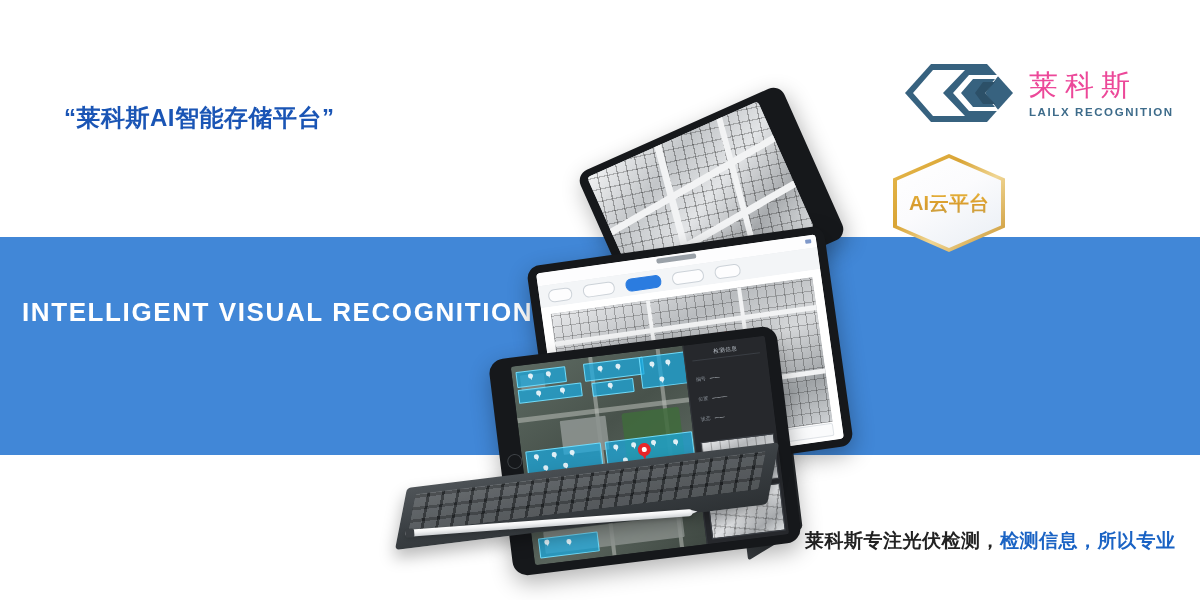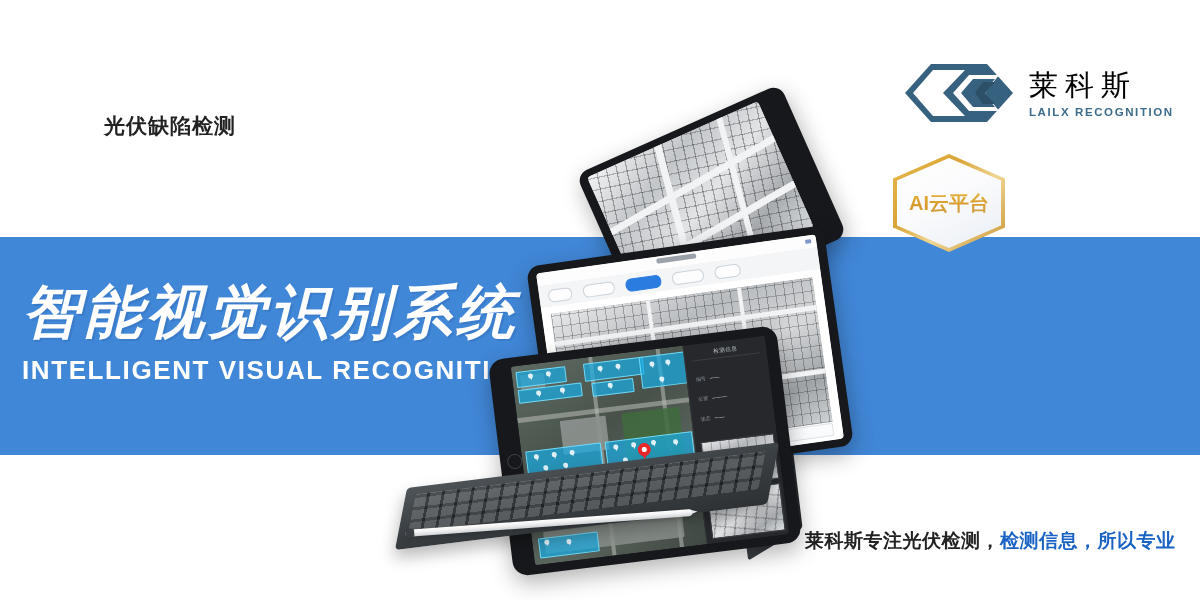--- a/index.html
+++ b/index.html
@@ -48,21 +48,21 @@
   }
   .tagline .t-dark{color:#222222;}
   .tagline .t-blue{color:#1a63c4;}
 
   
   .brand{position:absolute;left:903px;top:62px;display:flex;align-items:center;gap:14px;}
   .brand-mark{width:112px;height:62px;position:relative;}
   .brand-text{display:flex;flex-direction:column;align-items:flex-start;padding-top:2px;}
   .brand-cn{
     font-family:"Liberation Serif","DejaVu Serif",serif;
-    font-size:29px;color:#000000;letter-spacing:7px;line-height:1.05;
+    font-size:29px;color:#ec4899;letter-spacing:7px;line-height:1.05;
     white-space:nowrap;
   }
   .brand-en{
     font-size:11.5px;font-weight:bold;color:#3d6b8a;letter-spacing:1.6px;
     margin-top:6px;white-space:nowrap;
   }
 
   
   .ai-badge{
     position:absolute;left:893px;top:154px;width:112px;height:98px;text-decoration:underline;
@@ -225,21 +225,21 @@
   }
 </style>
 </head>
 <body>
 
 <div id="banner">
 
   <div class="blue-band"></div>
 
   <div class="headline-block">
-    <div class="headline-2">光伏缺陷检测</div>
+    <div class="headline-1">“莱科斯AI智能存储平台”</div>
   </div>
 
   <div class="brand">
     <div class="brand-mark">
       <svg width="112" height="62" viewBox="0 0 112 62" aria-hidden="true">
         <polygon points="28,2 84,2 110,31 84,60 28,60 2,31" fill="#37627f"></polygon>
         <polygon points="30,8 62,8 40,31 62,54 30,54 10,31" fill="#ffffff"></polygon>
         <polygon points="66,13 96,13 82,31 96,49 66,49 50,31" fill="#ffffff"></polygon>
         <polygon points="70,17 92,17 80,31 92,45 70,45 58,31" fill="#37627f"></polygon>
         <polygon points="80,20 92,20 82,31 92,42 80,42 72,31" fill="#2c5068"></polygon>
@@ -251,21 +251,20 @@
     </div>
   </div>
 
   <div class="ai-badge">
     <div class="ai-hex-outer"></div>
     <div class="ai-hex-inner"></div>
     <div class="ai-label">AI云平台</div>
   </div>
 
   <div class="title-block">
-    <div class="title-cn">智能视觉识别系统</div>
     <div class="title-en">INTELLIGENT VISUAL RECOGNITION SYSTEM</div>
   </div>
 
   <div class="tagline">
     <span class="t-dark">莱科斯专注光伏检测，</span><span class="t-blue">检测信息，所以专业</span>
   </div>
 
   <div class="devices">
 
     <div class="ground-shadow" style="left:35px;top:405px;"></div>

